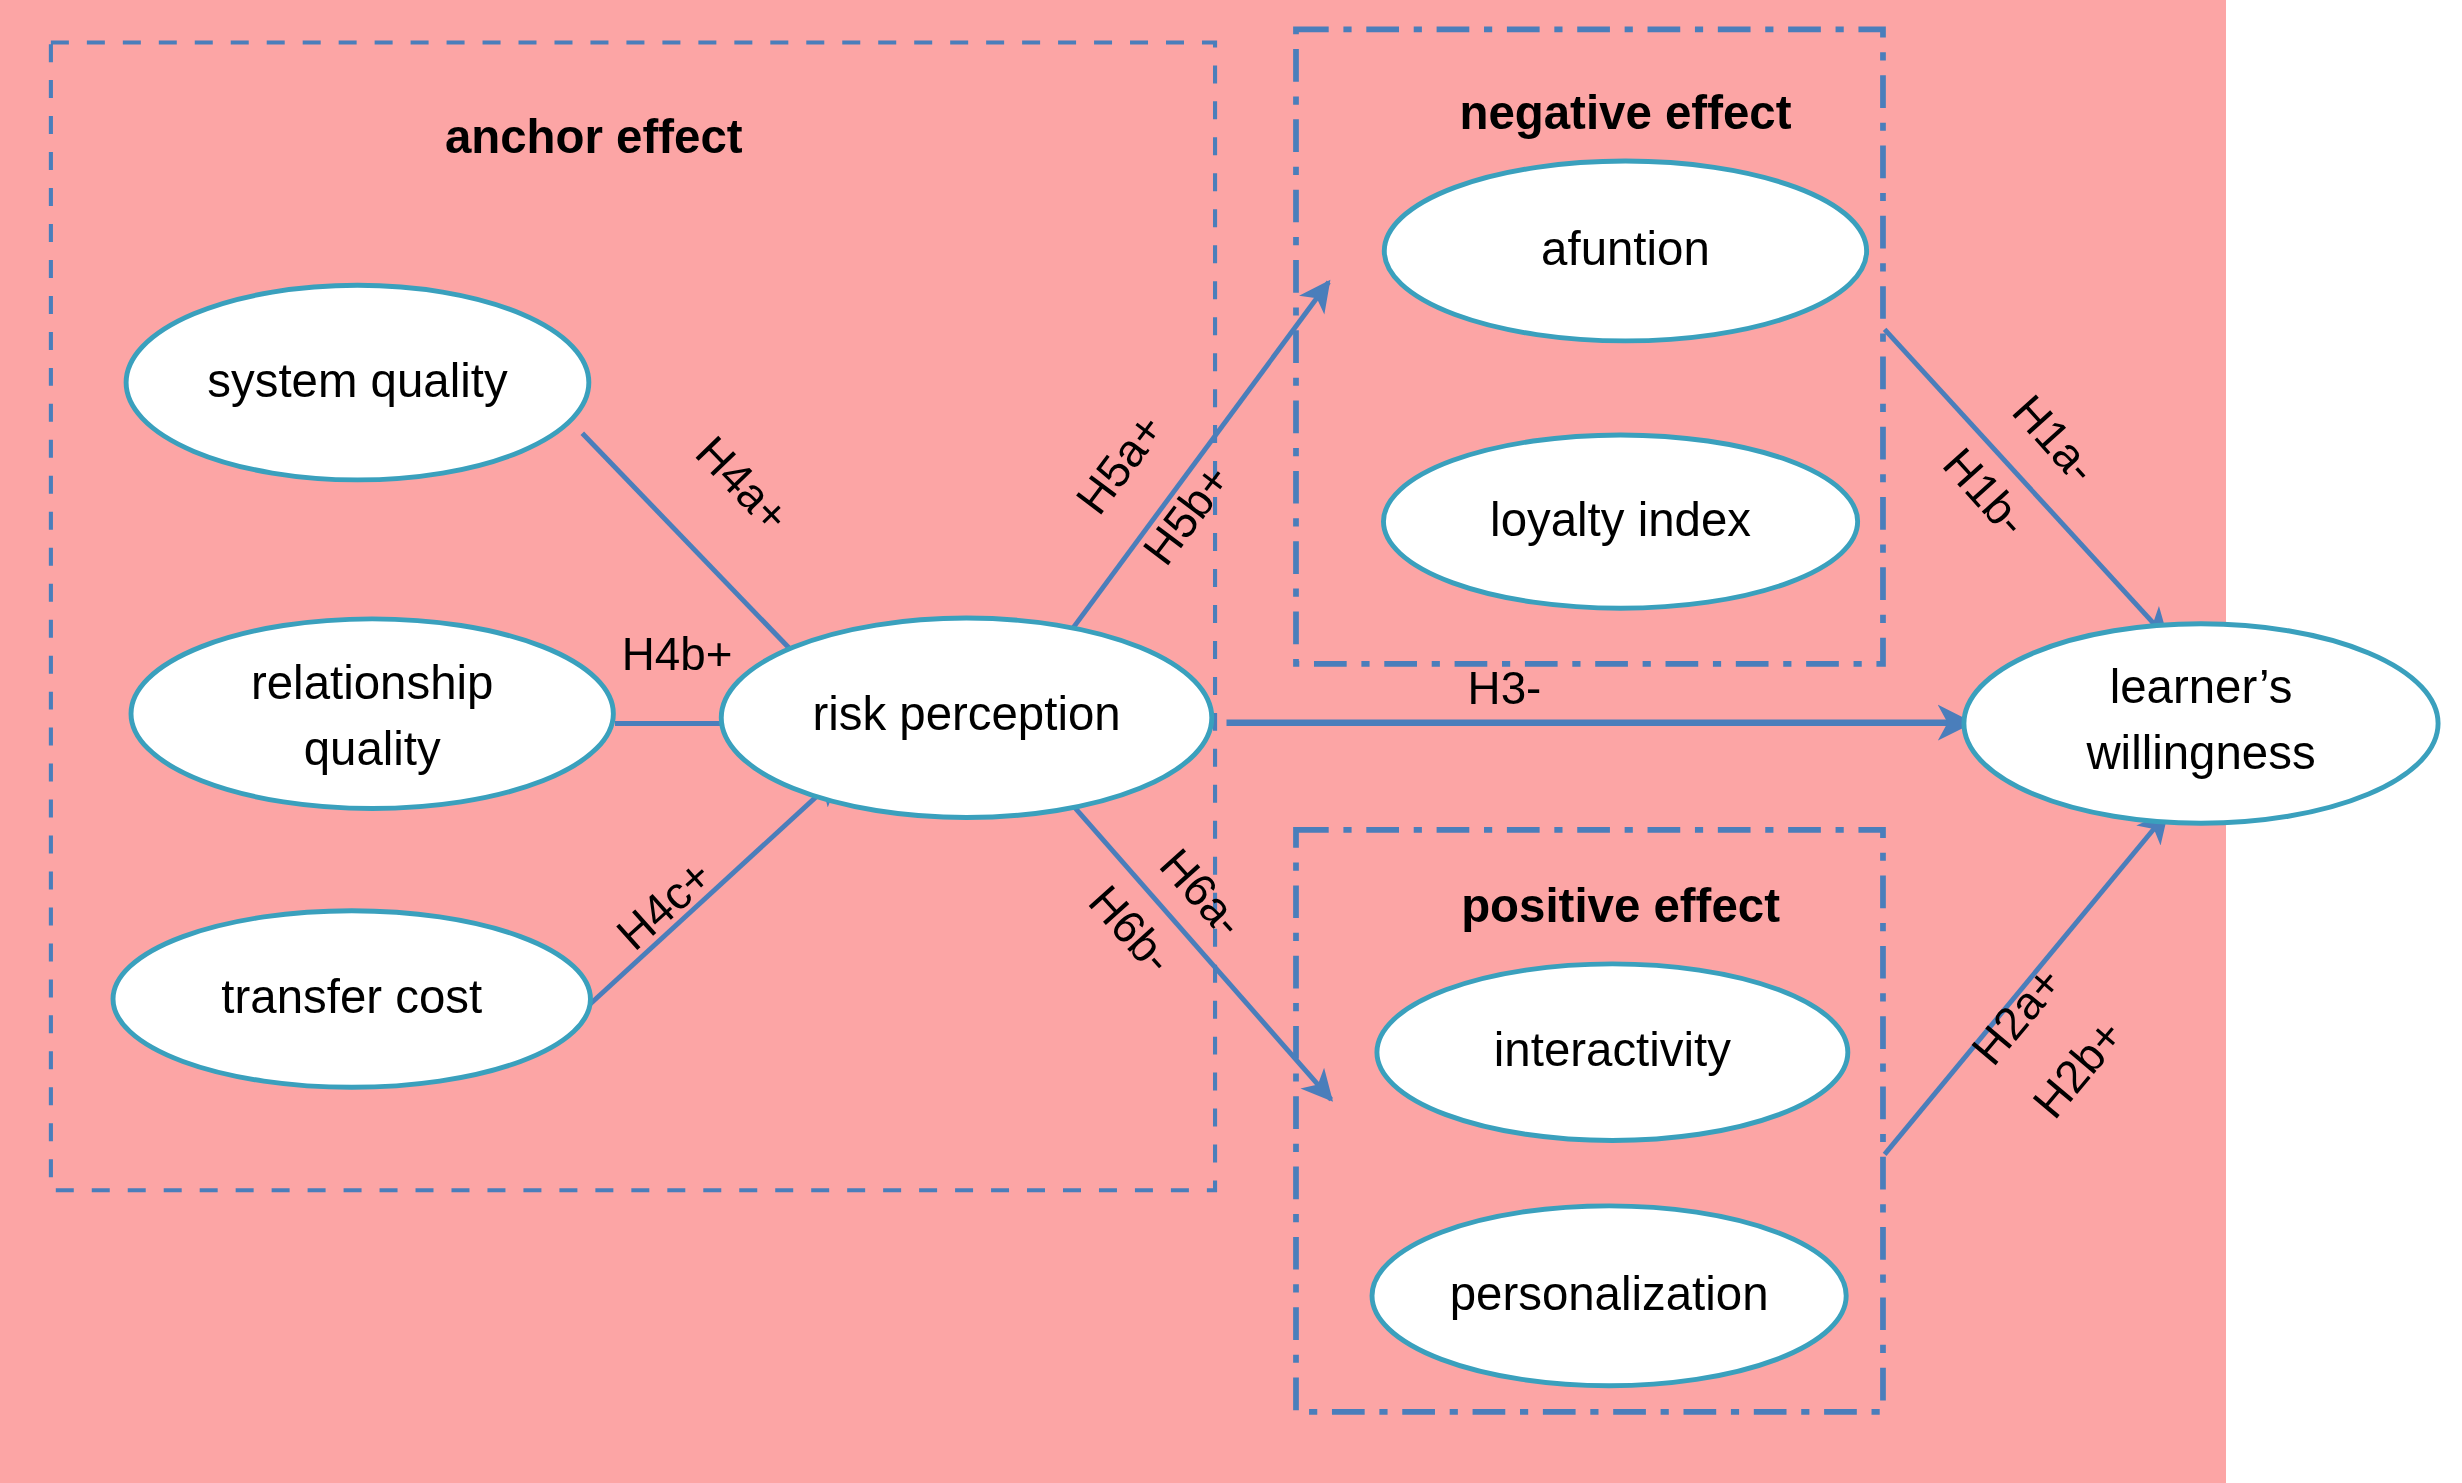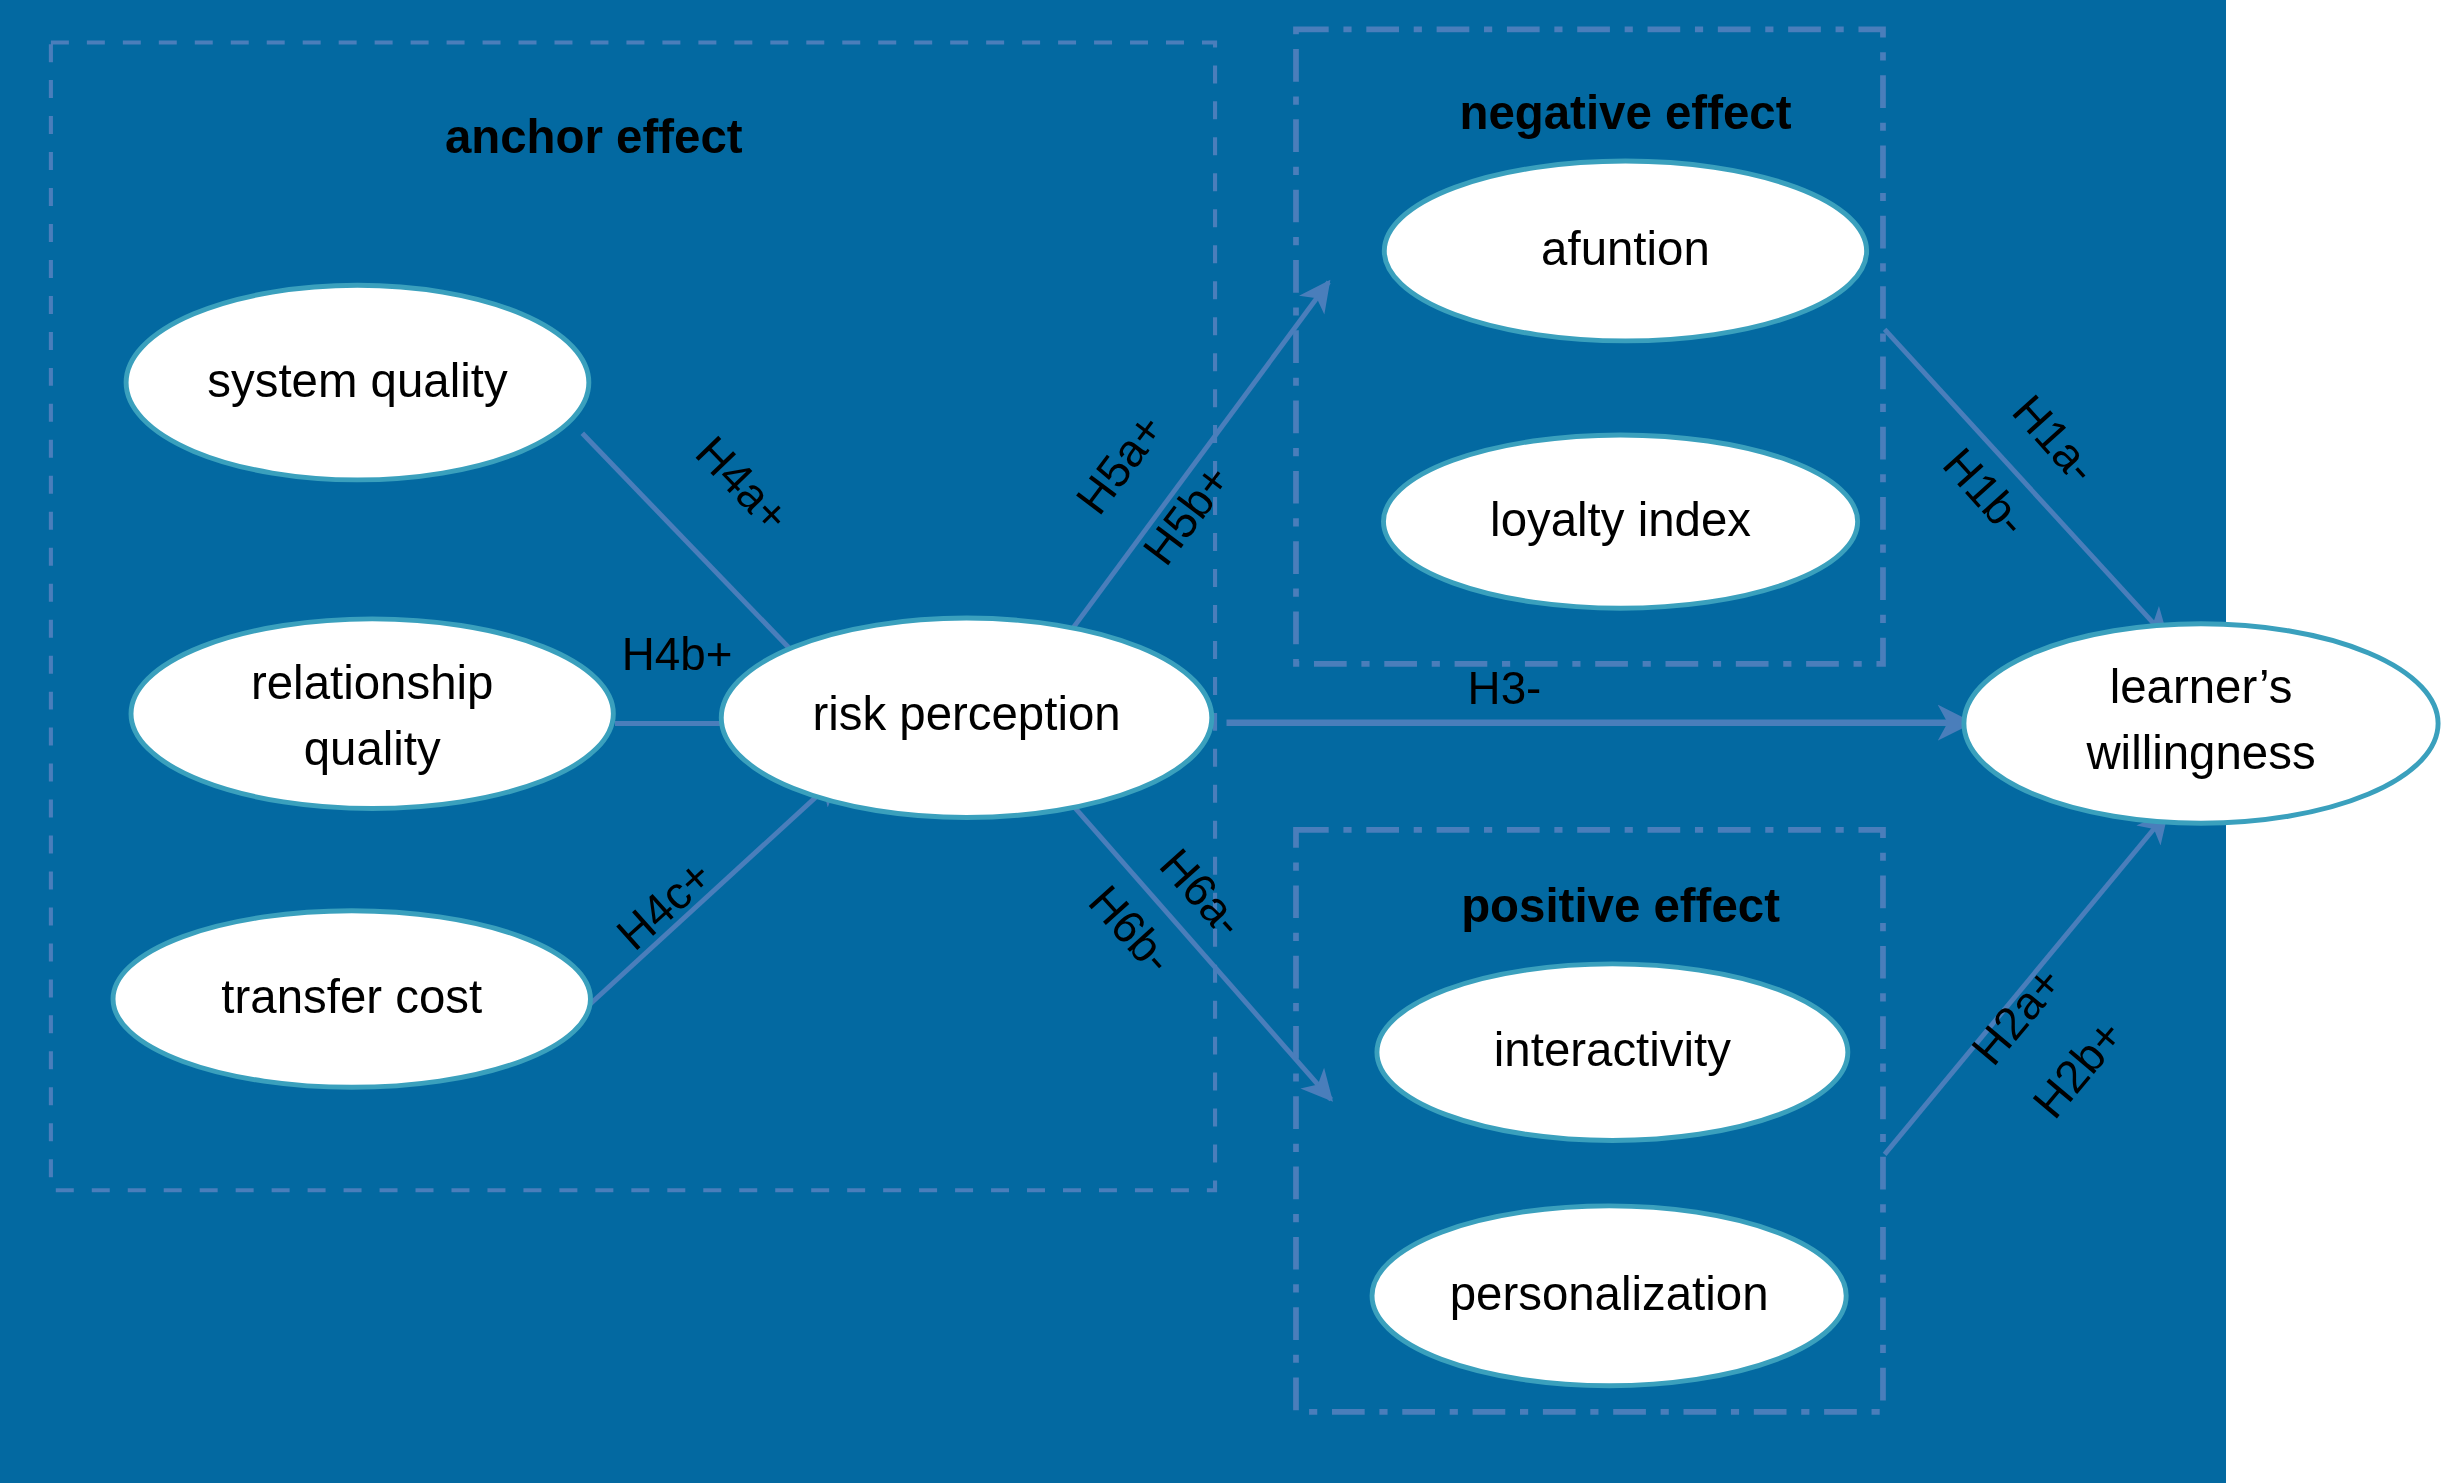--- a/index.html
+++ b/index.html
@@ -10,21 +10,21 @@
   body {
     width: 2462px;
     height: 1483px;
     font-family: "Liberation Sans", sans-serif;
     overflow: hidden;
   }
   #diagram-root {
     position: relative;
     width: 2226px;
     height: 1483px;
-    background: #0369a1;
+    background: #fca5a5;
   }
   svg.canvas {
     position: absolute;
     top: 0;
     left: 0;
     width: 2462px;
     height: 1483px;
   }
   .group-box {
     fill: none;

